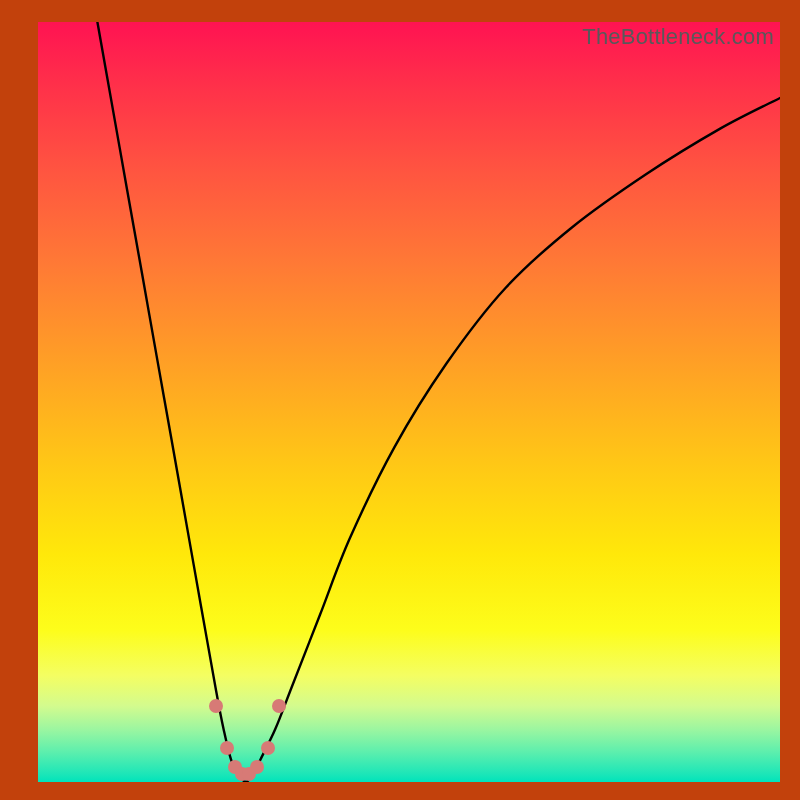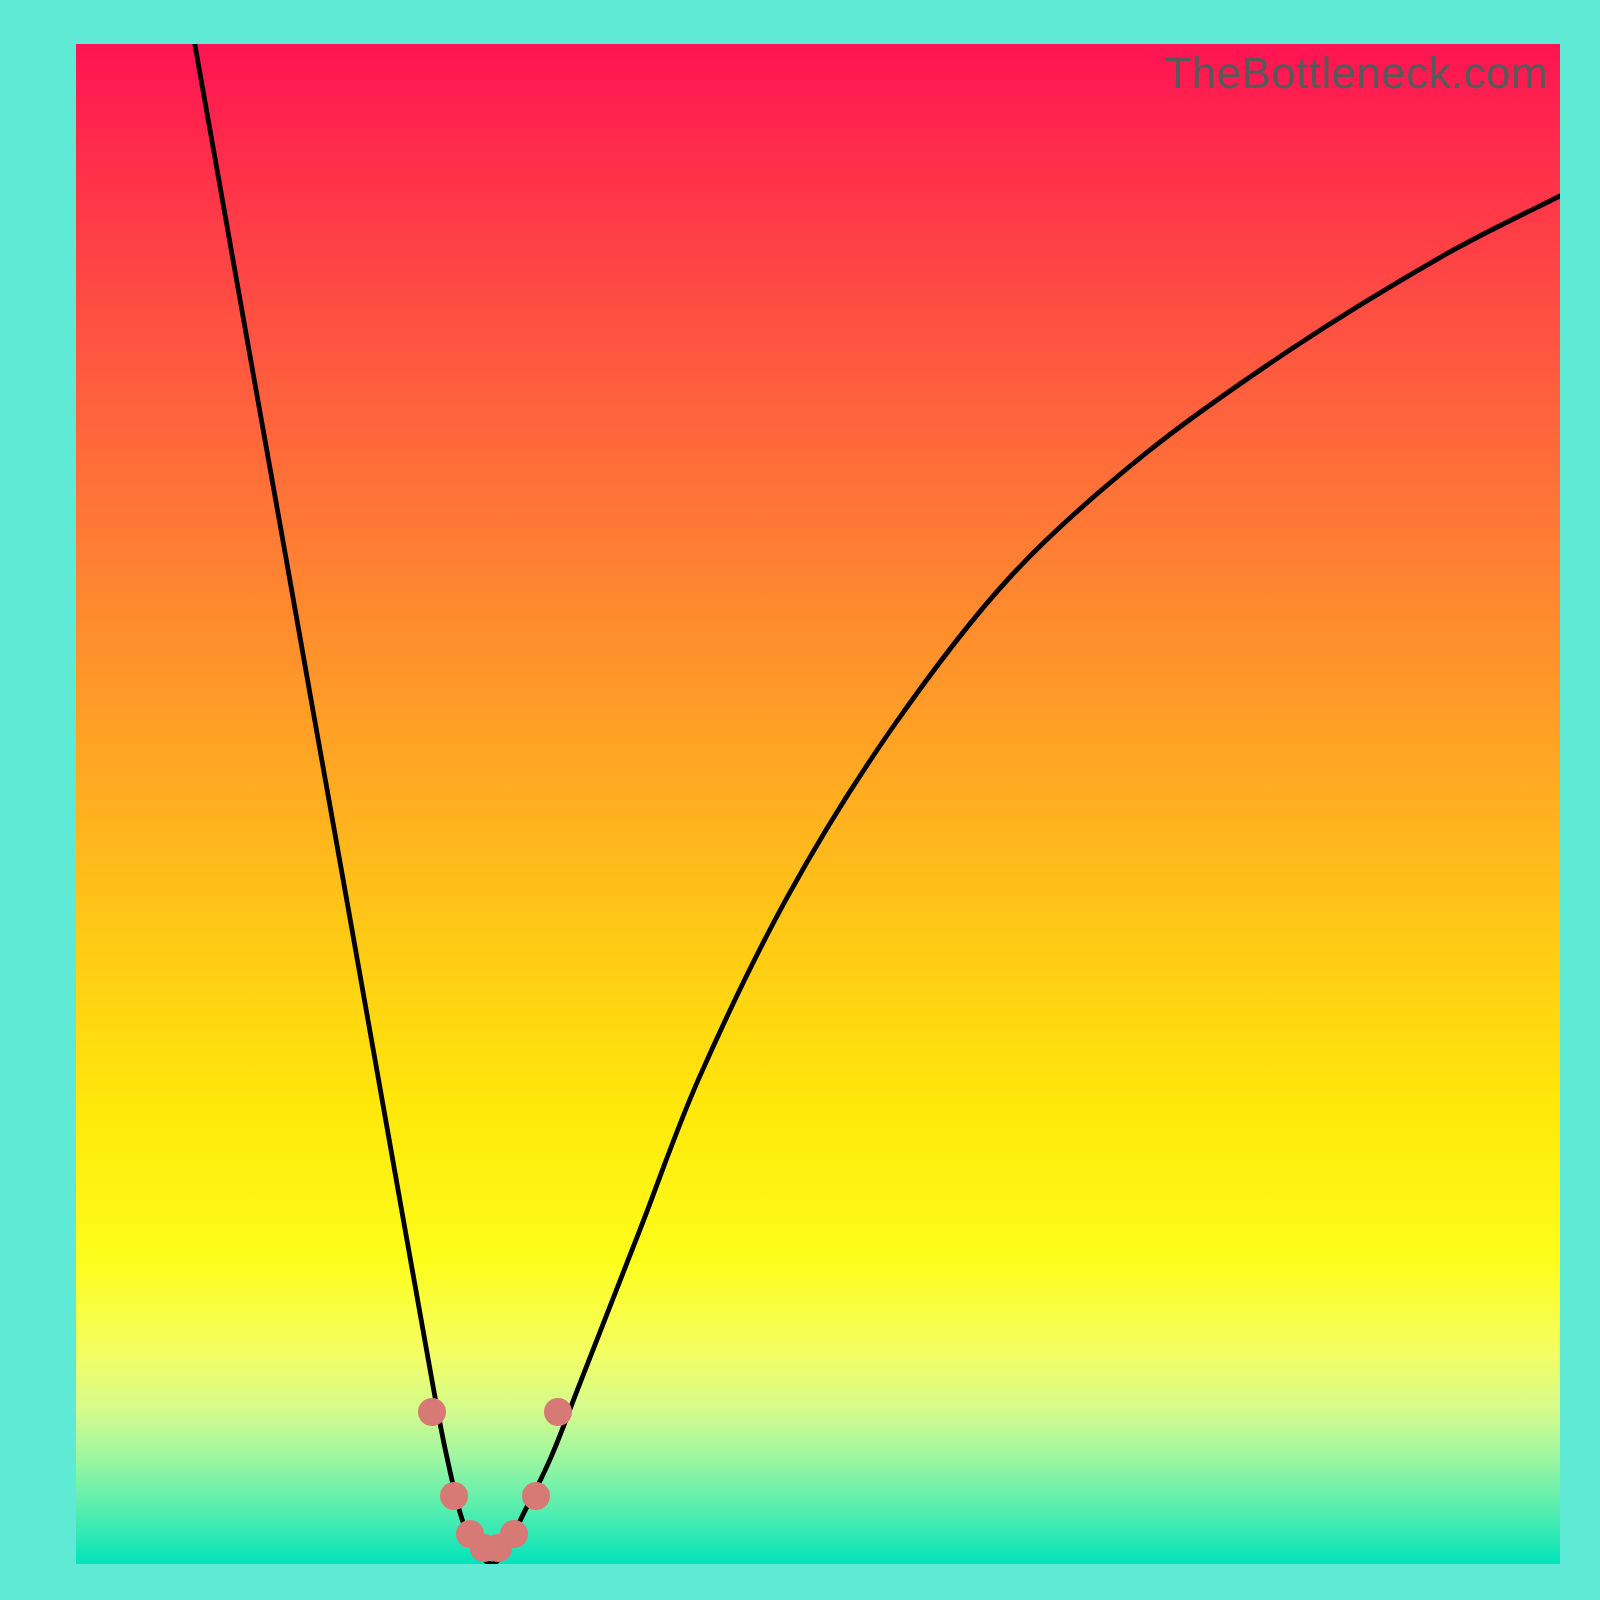--- a/index.html
+++ b/index.html
@@ -8,21 +8,21 @@
     width: 800px;
     height: 800px;
     overflow: hidden;
     background: #000;
     font-family: Arial, Helvetica, sans-serif;
   }
   .frame {
     position: relative;
     width: 800px;
     height: 800px;
-    background: #5eead4;
+    background: #c2410c;
   }
   .plot-area {
     position: absolute;
     left: 38px;
     top: 22px;
     width: 742px;
     height: 760px;
     background: linear-gradient(
       to bottom,
       #ff1352 0%,

